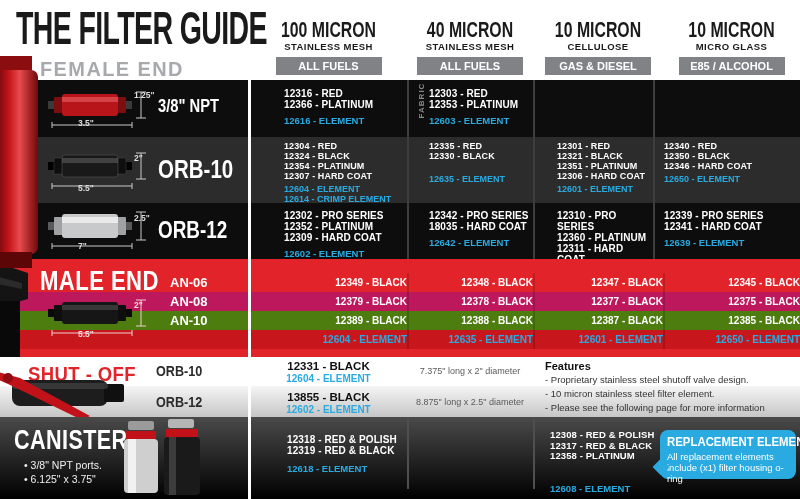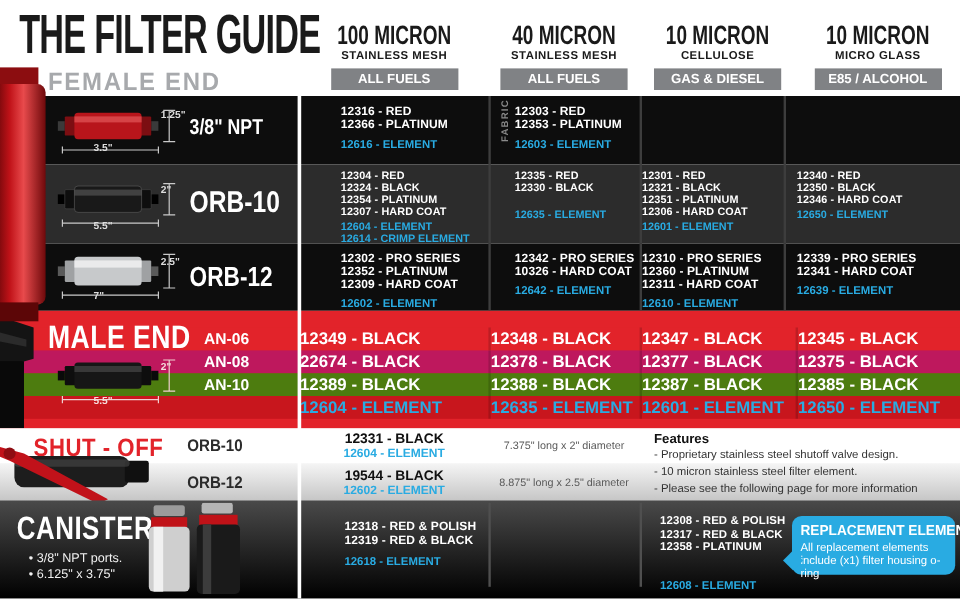--- a/index.html
+++ b/index.html
@@ -18,21 +18,21 @@
 .colhead .media{font-size:9.5px;font-weight:bold;color:#1a1a1a;letter-spacing:.4px;line-height:11px;margin-top:1px}
 .colhead .fuel{display:inline-block;margin-top:5px;background:#808285;color:#fff;font-weight:bold;
   font-size:11px;line-height:14px;padding:2px 0;width:106px}
 
 
 .frow{position:absolute;left:0;width:800px;display:flex}
 .rlabel{position:relative;width:250px;flex:none}
 .cell{position:relative;flex:none;padding-top:8px}
 .c2{width:157px;padding-left:34px}
 .c3{width:126px;padding-left:20px}
-.c4{width:120px;}
+.c4{width:120px;padding-left:22px}
 .c5{width:137px;padding-left:9px}
 .cell + .cell{border-left:2px solid #3d3d3d}
 .parts{font-size:10px;line-height:11px;font-weight:bold;color:#fff;white-space:pre-line;letter-spacing:.1px}
 .elems{font-size:9.5px;line-height:11px;font-weight:bold;color:#29abe2;white-space:pre-line;margin-top:5px}
 .npt{top:80px;height:57px;background:#0d0d0d}
 .orb10{top:137px;height:66px;background:#2c2c2c}
 .orb10 .cell{padding-top:4px}
 .orb10 .parts,.orb10 .elems{font-size:9px;line-height:10px}
 .orb10 .elems{margin-top:3px}
 .orb12{top:203px;height:56px;background:#0d0d0d}
@@ -44,21 +44,21 @@
   font-size:8px;font-weight:bold;color:#8a8a8a;letter-spacing:1px}
 
 
 .male{position:absolute;left:0;top:259px;width:800px;height:98px;background:#e2232a;overflow:hidden}
 .stripe{position:absolute;left:0;width:800px;display:flex}
 .s1{top:14px;height:19px;background:#e2232a}
 .s2{top:33px;height:19px;background:#be185d}
 .s3{top:52px;height:19px;background:#4d7c0f}
 .s4{top:71px;height:19px;background:#c8161d}
 .slabel{width:250px;flex:none;padding-left:170px;font-weight:bold;color:#fff;font-size:13px;line-height:19px;white-space:nowrap}
-.mcell{flex:none;text-align:left;font-size:14px;font-weight:bold;color:#fff;line-height:19px;white-space:nowrap}
+.mcell{flex:none;text-align:right;font-size:10px;font-weight:bold;color:#fff;line-height:19px;white-space:nowrap}
 .mc2{width:157px}.mc3{width:126px}.mc4{width:130px}.mc5{width:137px}
 .mcell + .mcell{border-left:2px solid rgba(0,0,0,.16)}
 .s4 .mcell{color:#29abe2}
 .maletitle{left:40px;top:7px;font-size:27px;font-weight:900;color:#fff;letter-spacing:.5px;
   transform:scaleX(.82);transform-origin:left top;white-space:nowrap}
 .male .dim{color:#f5dcdc}
 
 
 .shut{position:absolute;left:0;top:357px;width:800px;height:60px;background:#fff}
 .shutrow2{position:absolute;left:0;top:29px;width:800px;height:31px;background:linear-gradient(#f5f5f5,#c6c6c6)}
@@ -227,21 +227,21 @@
       <div class="rname" style="top:14px;font-size:23px">ORB-12</div>
     </div>
     <div class="cell c2">
       <div class="parts">12302 - PRO SERIES
 12352 - PLATINUM
 12309 - HARD COAT</div>
       <div class="elems">12602 - ELEMENT</div>
     </div>
     <div class="cell c3">
       <div class="parts">12342 - PRO SERIES
-10326 - HARD COAT</div>
+18035 - HARD COAT</div>
       <div class="elems">12642 - ELEMENT</div>
     </div>
     <div class="cell c4">
       <div class="parts">12310 - PRO SERIES
 12360 - PLATINUM
 12311 - HARD COAT</div>
       <div class="elems">12610 - ELEMENT</div>
     </div>
     <div class="cell c5">
       <div class="parts">12339 - PRO SERIES
@@ -253,21 +253,21 @@
   <div class="male">
     <div class="stripe s1">
       <div class="slabel">AN-06</div>
       <div class="mcell mc2">12349 - BLACK</div>
       <div class="mcell mc3">12348 - BLACK</div>
       <div class="mcell mc4">12347 - BLACK</div>
       <div class="mcell mc5">12345 - BLACK</div>
     </div>
     <div class="stripe s2">
       <div class="slabel">AN-08</div>
-      <div class="mcell mc2">22674 - BLACK</div>
+      <div class="mcell mc2">12379 - BLACK</div>
       <div class="mcell mc3">12378 - BLACK</div>
       <div class="mcell mc4">12377 - BLACK</div>
       <div class="mcell mc5">12375 - BLACK</div>
     </div>
     <div class="stripe s3">
       <div class="slabel">AN-10</div>
       <div class="mcell mc2">12389 - BLACK</div>
       <div class="mcell mc3">12388 - BLACK</div>
       <div class="mcell mc4">12387 - BLACK</div>
       <div class="mcell mc5">12385 - BLACK</div>
@@ -298,21 +298,21 @@
     </svg>
   </div>
 
   <div class="shut">
     <div class="shutrow2"></div>
     <div class="abs shuttitle">SHUT - OFF</div>
     <div class="sname" style="top:6px">ORB-10</div>
     <div class="sname" style="top:37px">ORB-12</div>
     <div class="spart" style="top:3px">12331 - BLACK</div>
     <div class="selem" style="top:16px">12604 - ELEMENT</div>
-    <div class="spart" style="top:34px">19544 - BLACK</div>
+    <div class="spart" style="top:34px">13855 - BLACK</div>
     <div class="selem" style="top:47px">12602 - ELEMENT</div>
     <div class="snote" style="top:9px">7.375" long x 2" diameter</div>
     <div class="snote" style="top:40px">8.875" long x 2.5" diameter</div>
     <div class="features">
       <div class="fh">Features</div>
       <div class="fi">- Proprietary stainless steel shutoff valve design.
 - 10 micron stainless steel filter element.
 - Please see the following page for more information</div>
     </div>
     <svg class="fg" style="left:-6px;top:13px" width="132" height="50" viewBox="0 0 132 50">

